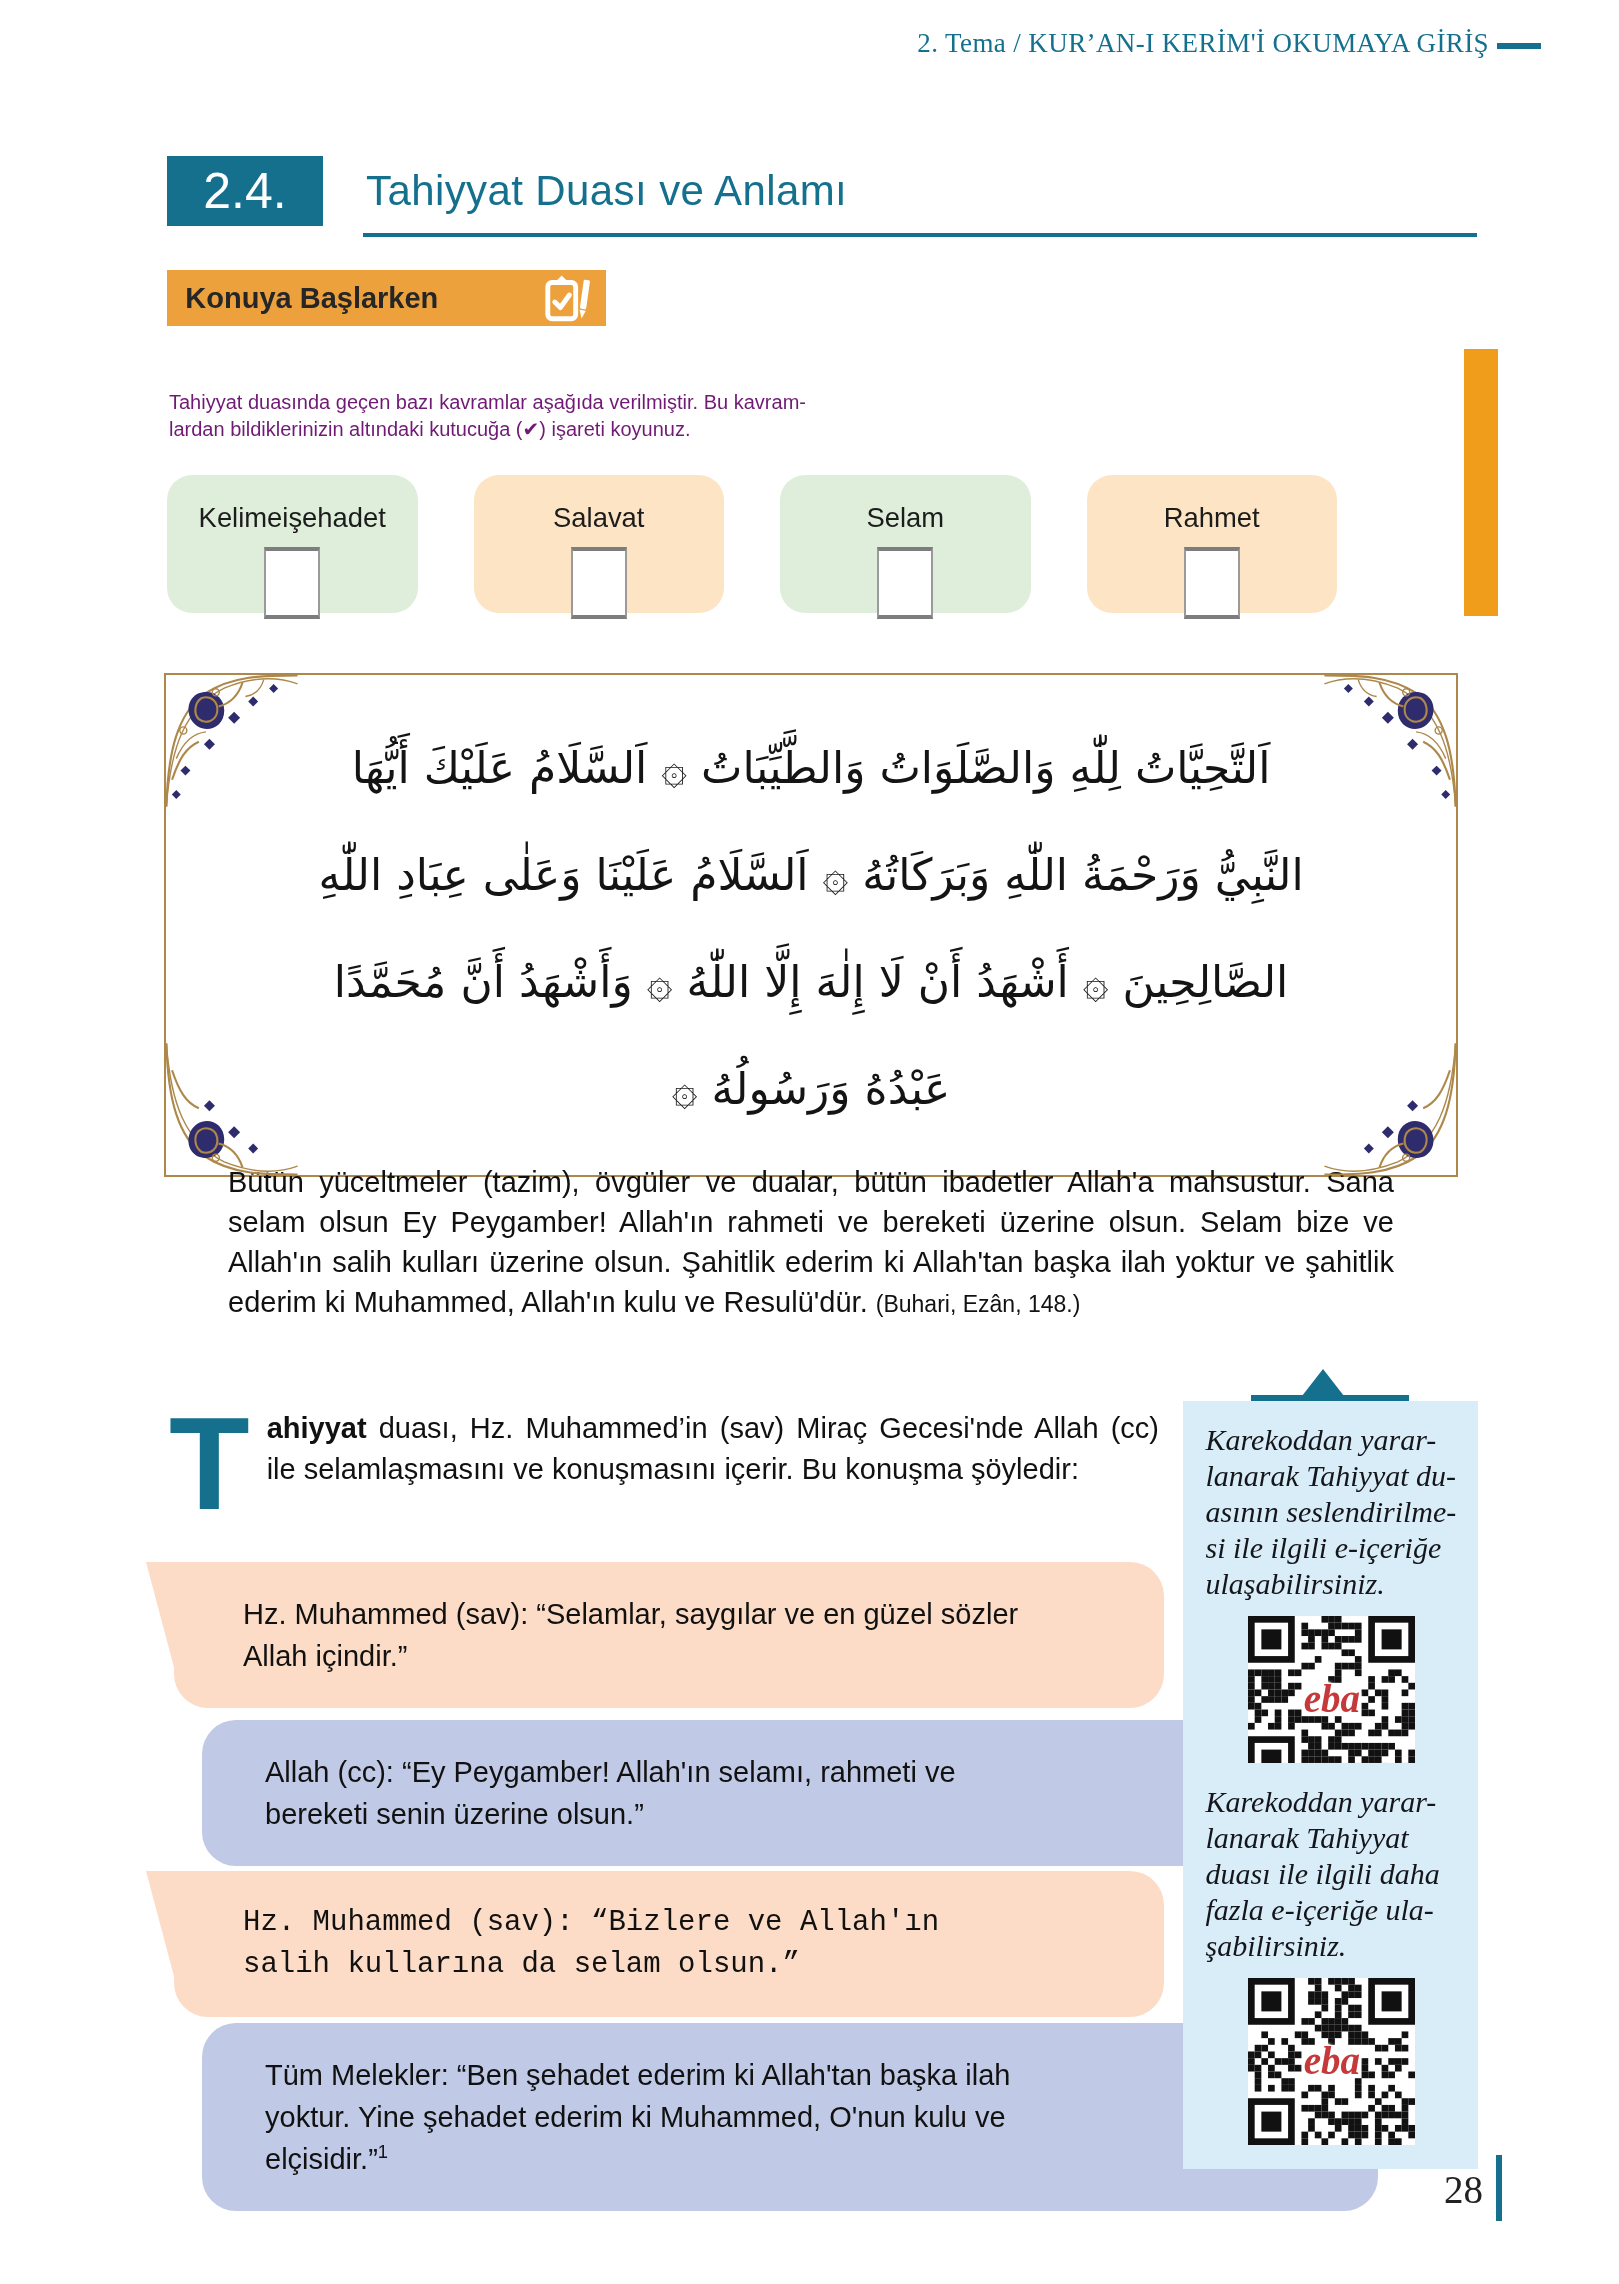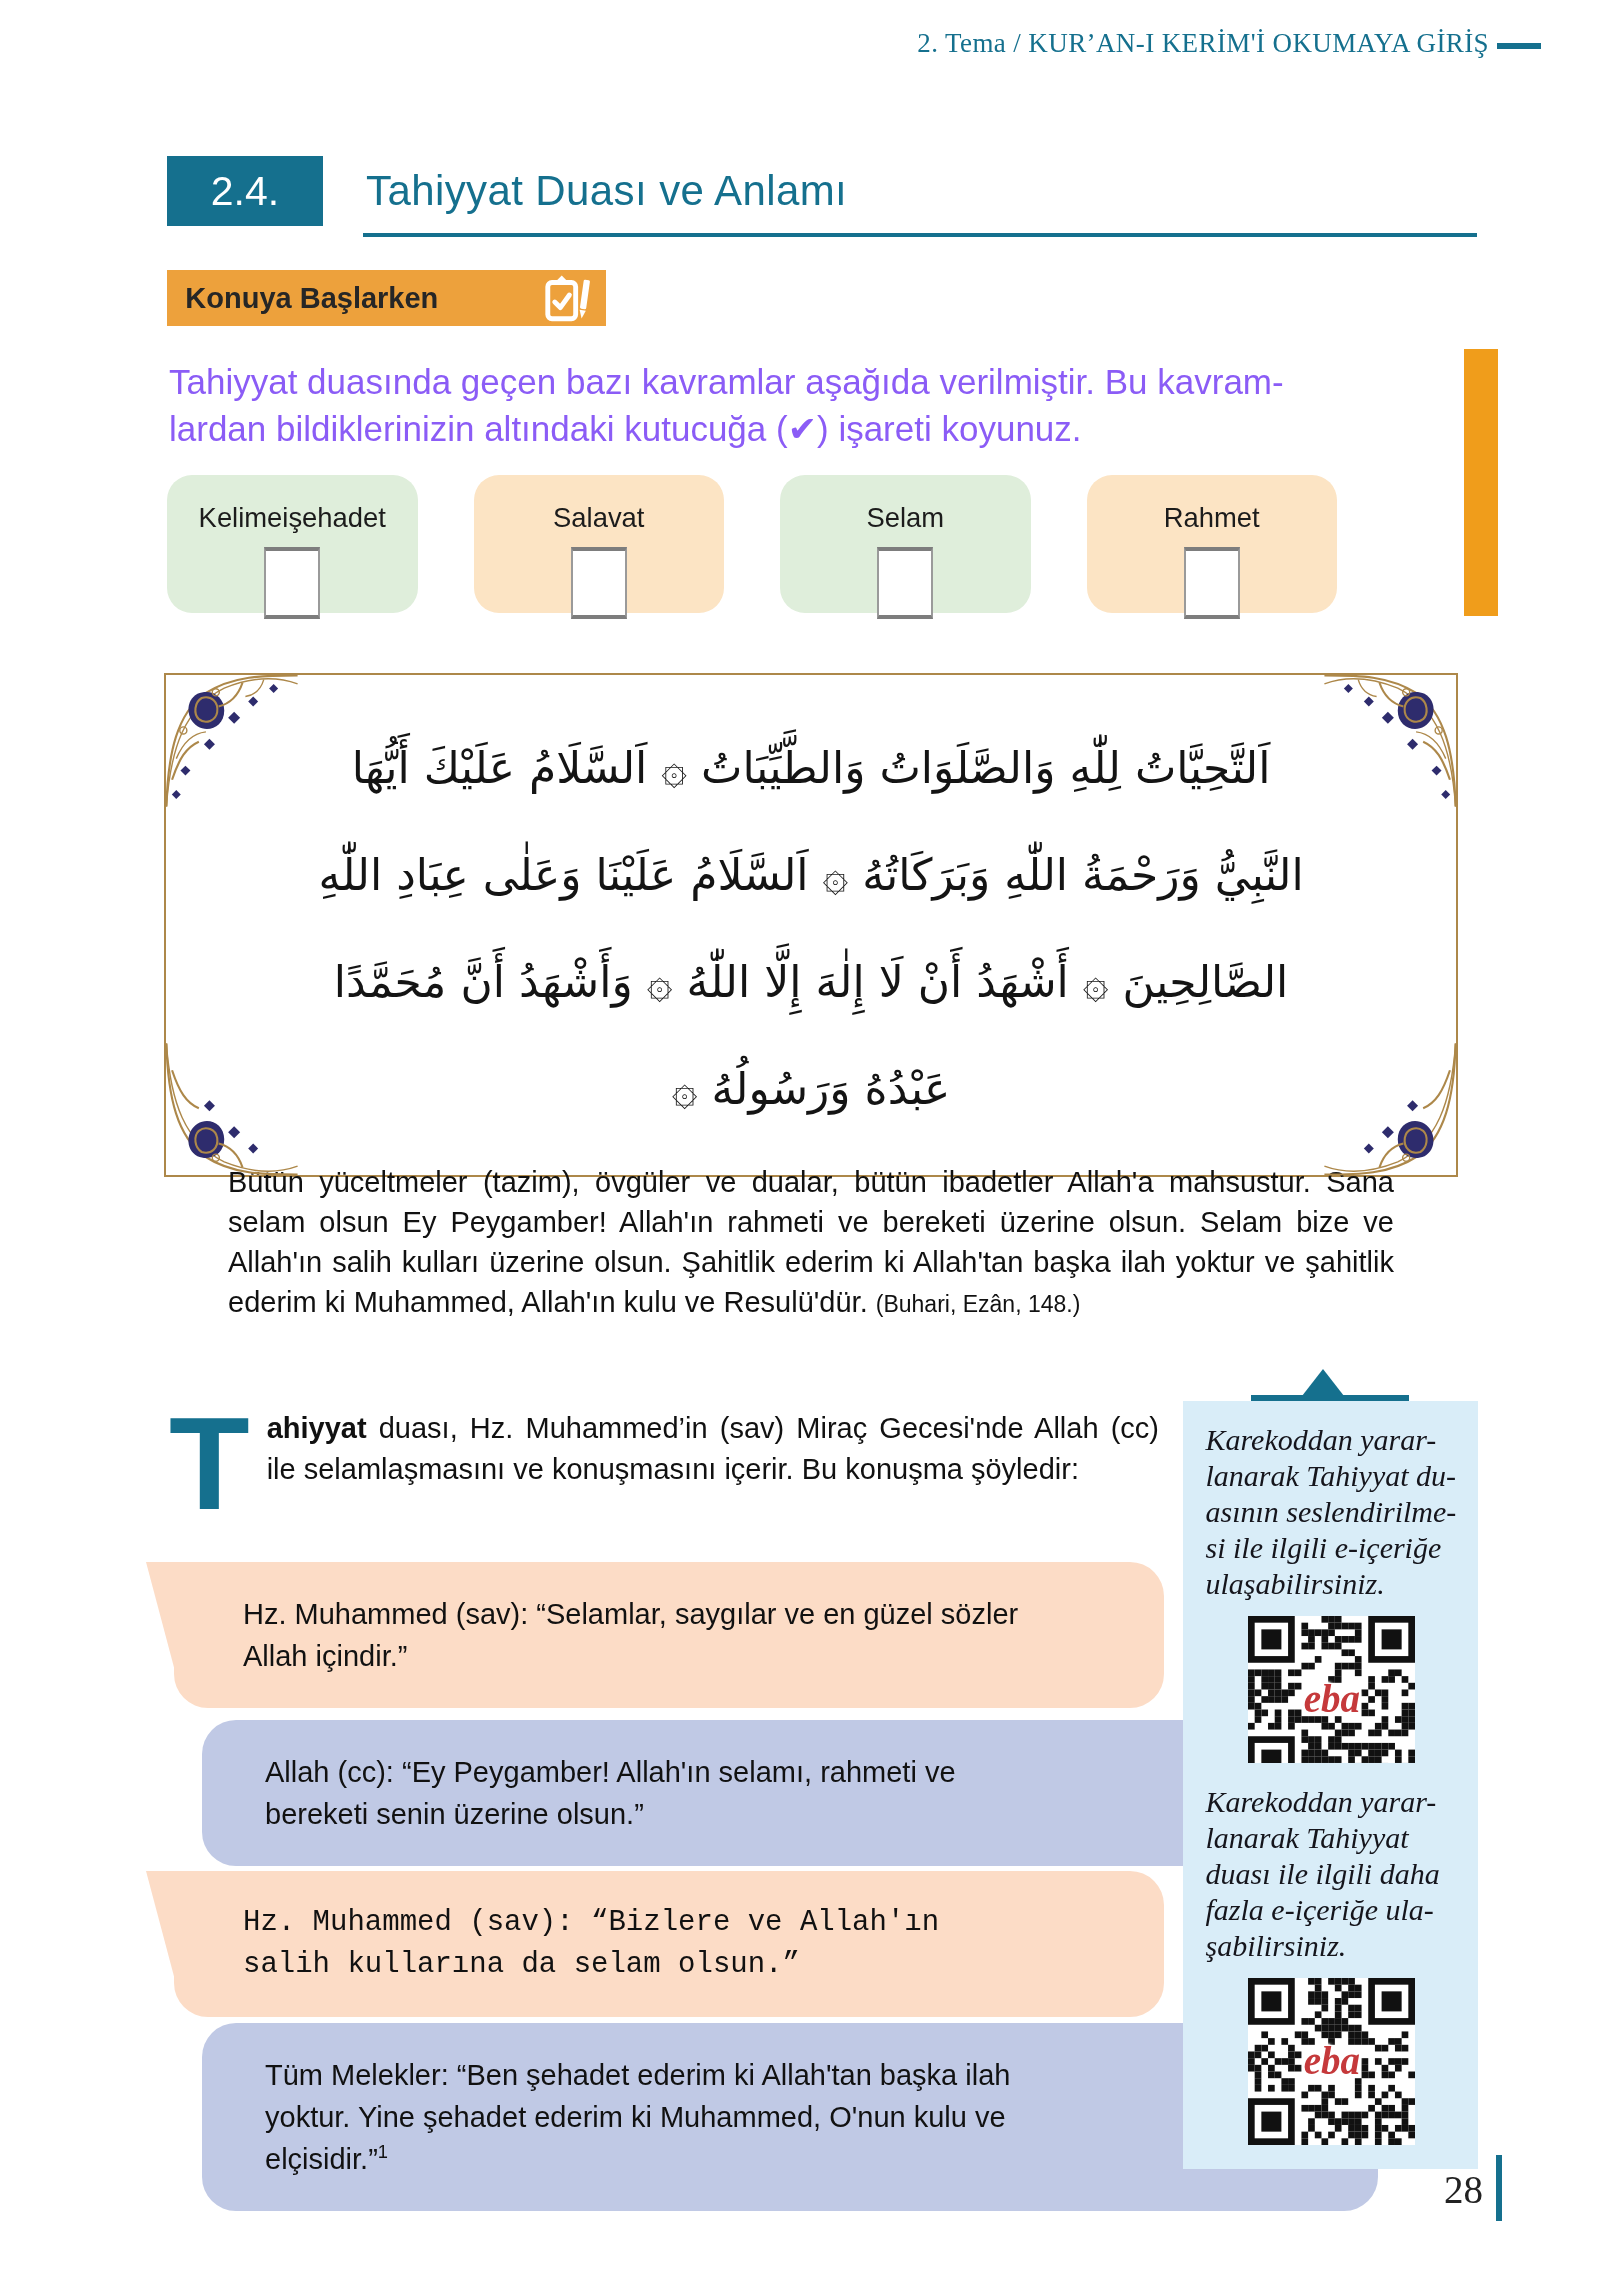--- a/index.html
+++ b/index.html
@@ -34,42 +34,42 @@
   .header-theme{
     font-family:"Liberation Serif","DejaVu Serif",serif;
     font-size:27px;color:var(--teal);letter-spacing:0.4px;
   }
   .header-dash{width:44px;height:6.3px;background:var(--teal);margin-top:5.6px;}
   
   .section-number{
     position:absolute;left:167px;top:156px;width:156px;height:70px;
     background:var(--teal);color:#fff;
     display:flex;align-items:center;justify-content:center;
-    font-size:41px;font-weight:500;
+    font-size:50px;font-weight:500;
   }
   .section-title{
     position:absolute;left:366px;top:167px;
     font-size:42px;font-weight:500;color:var(--teal);letter-spacing:0.4px;
   }
   .title-underline{
     position:absolute;left:363px;top:233px;width:1114px;height:4.2px;background:var(--teal);
   }
   
   .starter{
     position:absolute;left:167px;top:270px;width:439px;height:56px;
     background:var(--orange);
     display:flex;align-items:center;justify-content:space-between;
     padding:0 15.5px 0 18.3px;
   }
   .starter-label{font-size:29px;font-weight:bold;color:#262626;}
   .starter-icon{width:46px;height:49px;display:block;}
   
   .orange-bar{position:absolute;left:1464px;top:349px;width:34px;height:267px;background:var(--orange-bar);}
   
-  .intro{position:absolute;left:169px;top:359px;width:1258px;font-size:35px;line-height:1.34;color:#8b5cf6;}
+  .intro{position:absolute;left:169px;top:389px;width:1258px;font-size:20px;line-height:1.34;color:#701a75;}
   .intro span{display:block;}
   
   .concepts{position:absolute;left:167px;top:475px;width:1170px;display:flex;gap:56px;}
   .concept{
     flex:1;height:138px;border-radius:25px;text-align:center;
   }
   .concept.green{background:var(--green-box);}
   .concept.peach{background:var(--peach-box);}
   .concept-label{display:block;margin-top:27px;font-size:27.4px;color:#1c1c1c;}
   .checkbox{

